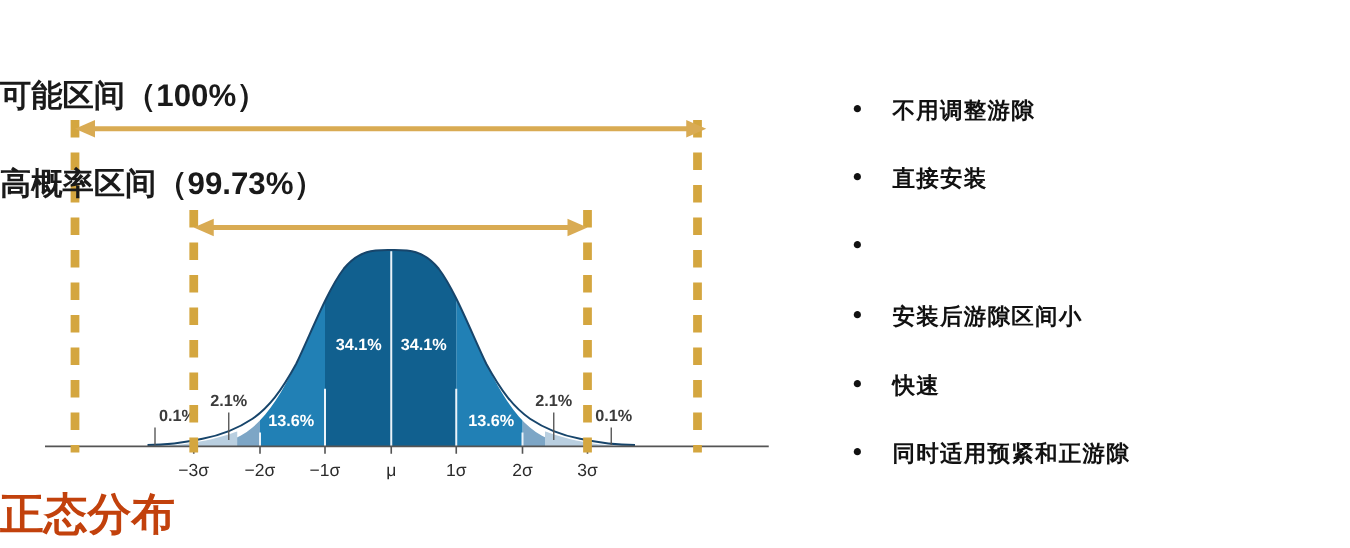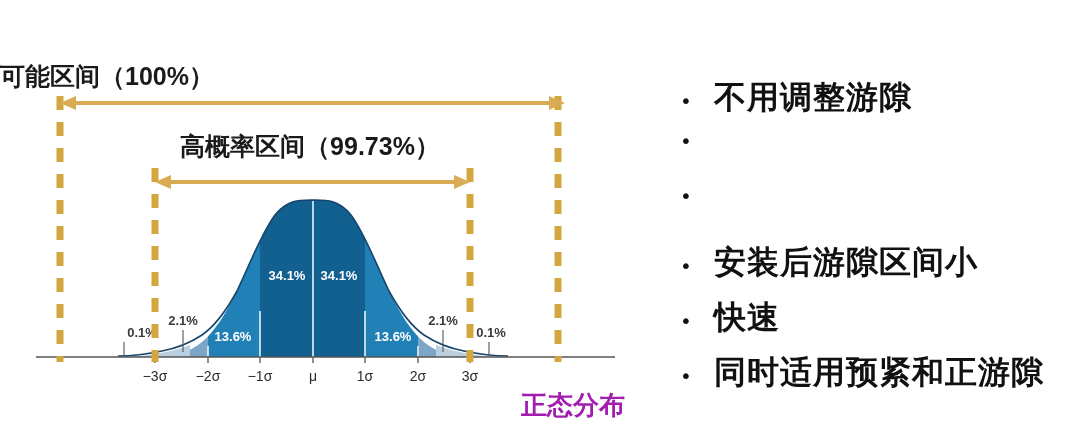--- a/index.html
+++ b/index.html
@@ -17,43 +17,43 @@
   .chart-svg{position:absolute;left:0;top:0;}
 
   .range-label{
     position:absolute;
     font-weight:bold;
     color:#1a1a1a;
     white-space:nowrap;
     letter-spacing:0px;
   }
   #lbl-total{left:0;top:60px;width:625px;text-align:left;font-size:25px;}
-  #lbl-high {left:0;top:130px;width:620px;text-align:center;font-size:25px;}
+  #lbl-high {left:0;top:130px;width:620px;text-align:left;font-size:25px;}
 
   .caption{
     position:absolute;left:0;top:388px;width:625px;
-    text-align:right;font-size:26px;font-weight:bold;color:#a21caf;
+    text-align:left;font-size:35px;font-weight:bold;color:#c2410c;
   }
 
   
   .bullets{
     position:absolute;left:672px;top:76px;width:408px;
   }
   .bullet-row{
     display:flex;align-items:baseline;
     height:55px;
   }
   .bullet-dot{
     width:34px;flex:0 0 34px;
     font-size:20px;line-height:1;color:#111;
     text-align:left;padding-left:8px;
     font-family:"DejaVu Sans",sans-serif;
   }
   .bullet-text{
-    font-size:32px;font-weight:bold;color:#111;
+    font-size:18px;font-weight:bold;color:#111;
     letter-spacing:1px;white-space:nowrap;
   }
 
   
   text{font-family:"Liberation Sans","DejaVu Sans",sans-serif;}
   .pct-in{fill:#ffffff;font-size:13px;font-weight:bold;}
   .pct-out{fill:#3b3b3b;font-size:13px;font-weight:bold;}
   .tick-lbl{fill:#2b2b2b;font-size:14px;}
 </style>
 </head>
@@ -198,20 +198,21 @@
 
   <div class="bullets">
 
     <div class="bullet-row">
       <span class="bullet-dot">•</span>
       <span class="bullet-text">不用调整游隙</span>
     </div>
 
     <div class="bullet-row">
       <span class="bullet-dot">•</span>
+      <span class="bullet-text">直接安装</span>
     </div>
 
     <div class="bullet-row">
       <span class="bullet-dot">•</span>
     </div>
 
     <div class="bullet-row">
       <span class="bullet-dot">•</span>
       <span class="bullet-text">安装后游隙区间小</span>
     </div>

